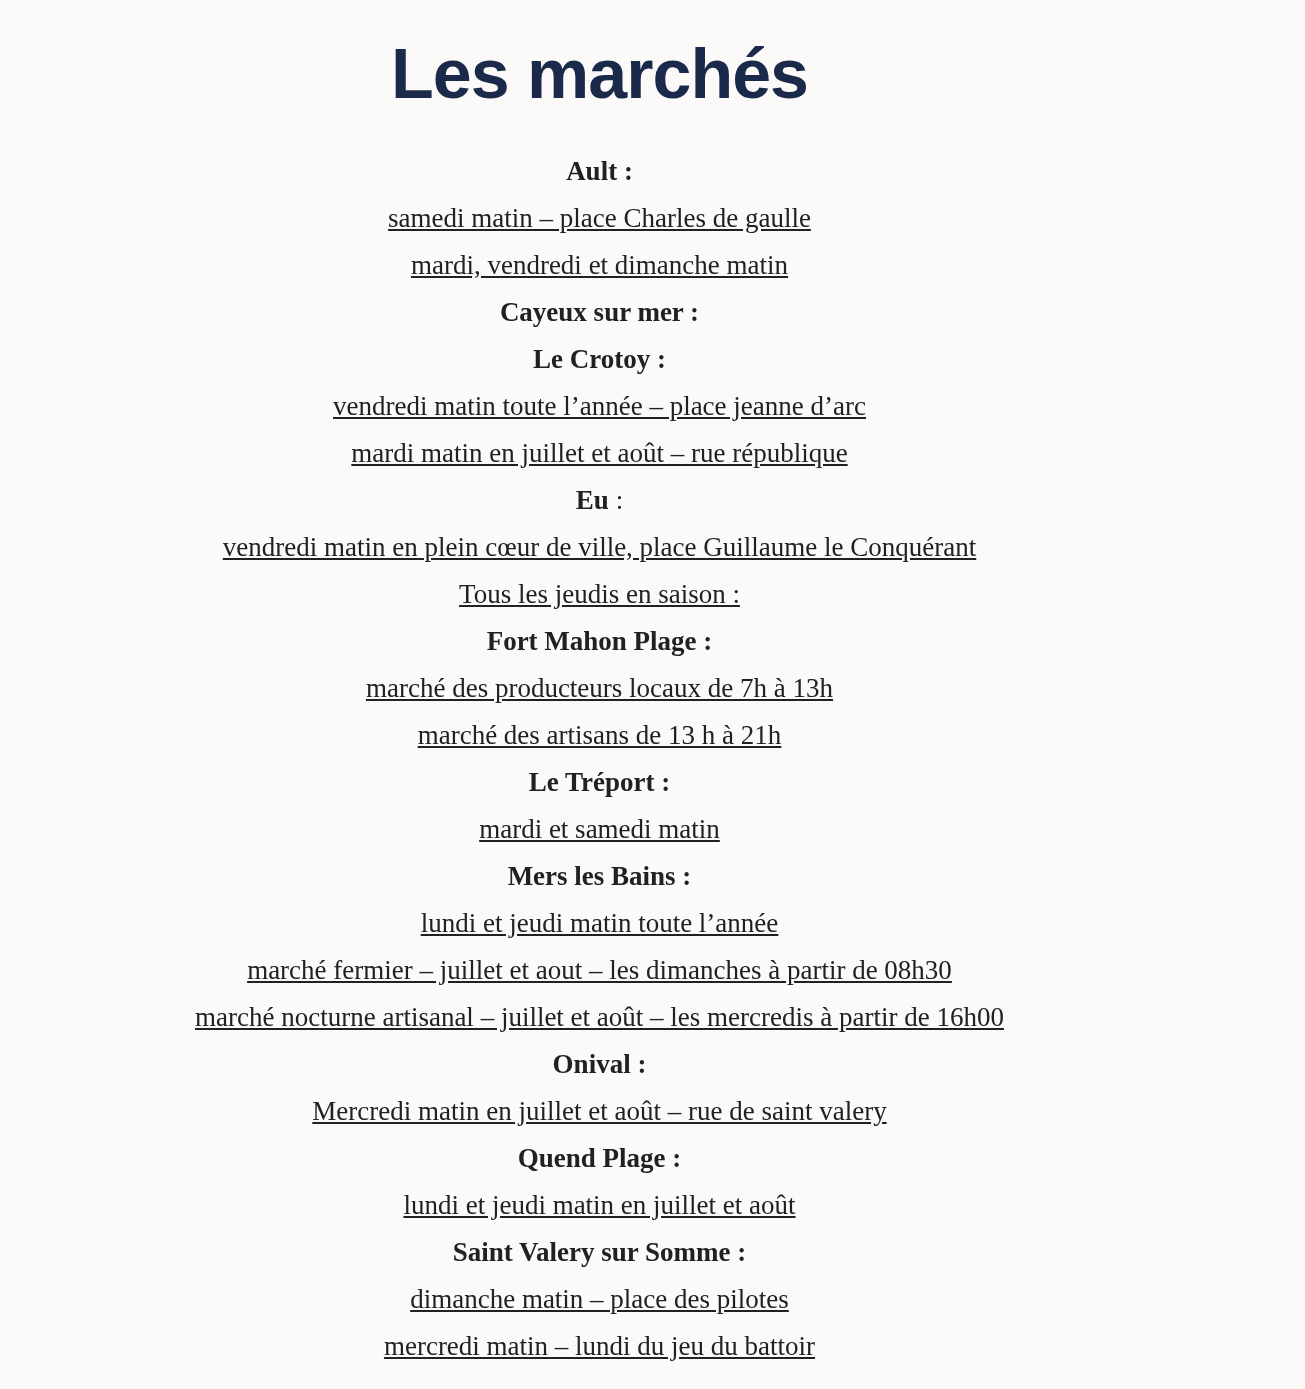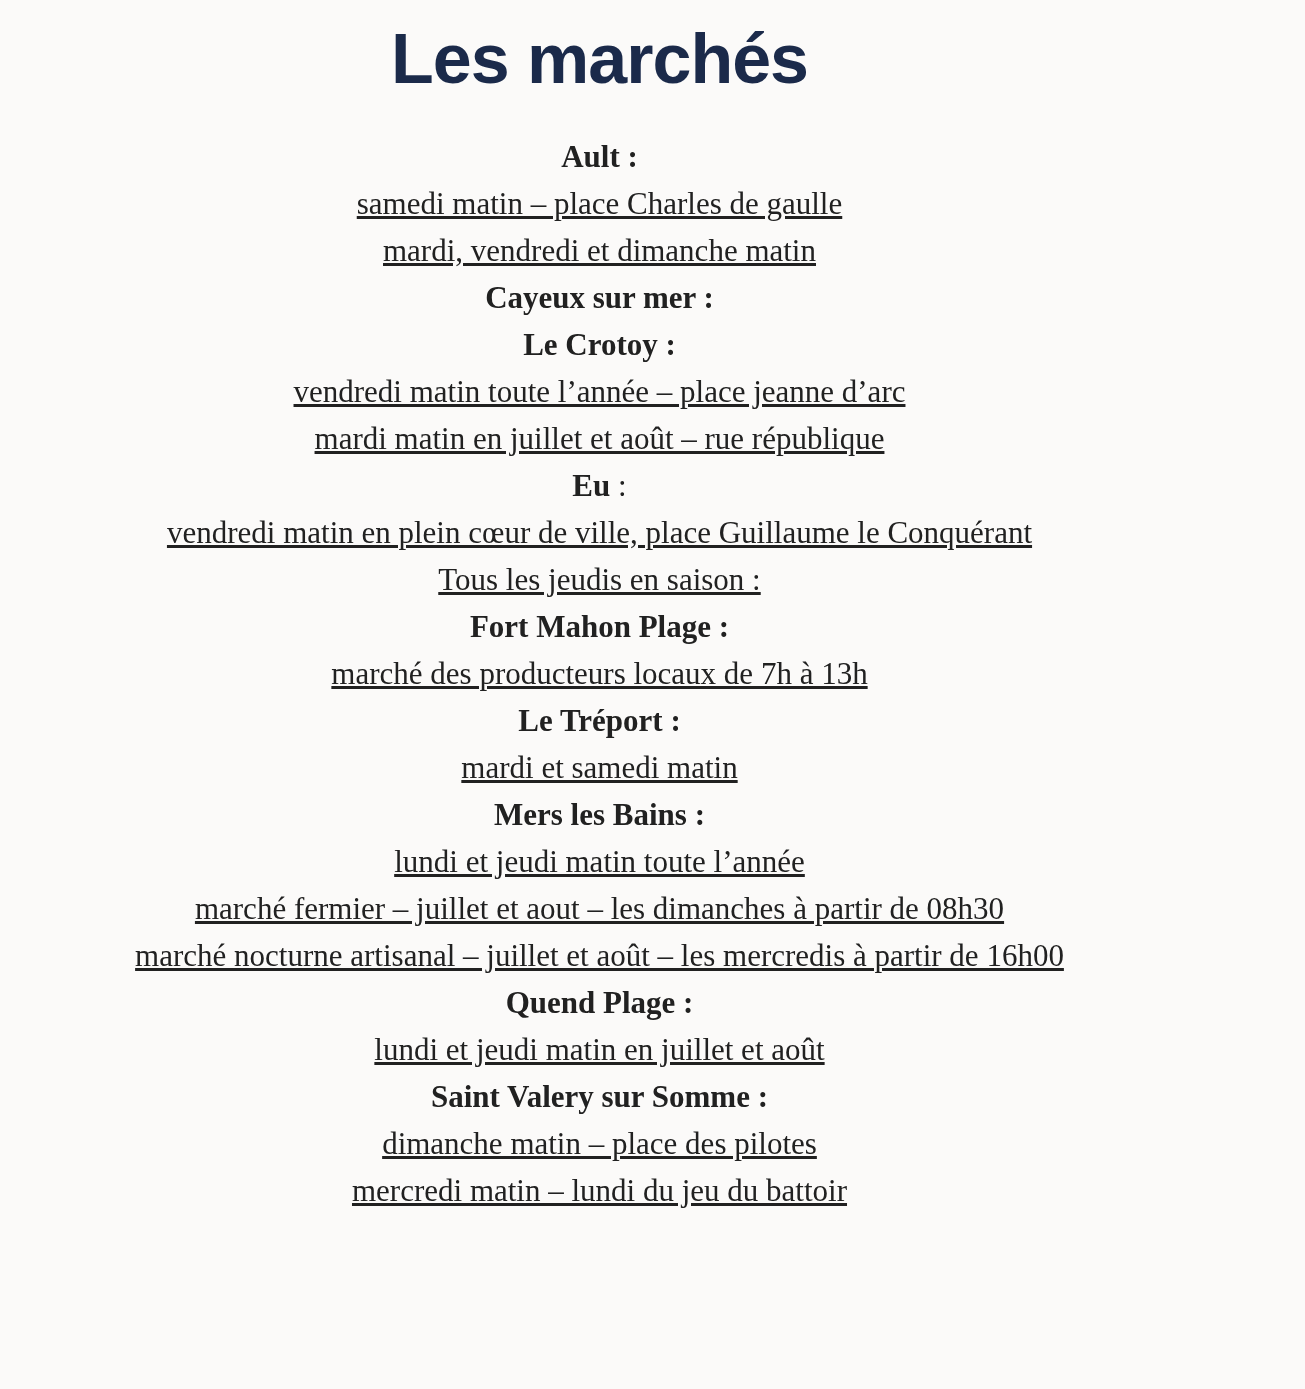--- a/index.html
+++ b/index.html
@@ -10,38 +10,38 @@
     width: 1305px;
     min-height: 1389px;
     background: #fbfaf9;
     color: #212121;
     font-family: "Liberation Serif", serif;
   }
   .page {
     width: 1199px;
     min-height: 1389px;
     box-sizing: border-box;
-    padding-top: 17px;
+    padding-top: 32px;
   }
   .page-title {
     margin: 0;
     text-align: center;
     font-family: "Liberation Sans", sans-serif;
     font-weight: 700;
     font-size: 70px;
     line-height: 1.2;
     letter-spacing: -1px;
     color: #1b2a4a;
   }
   .market-list {
     margin-top: 32px;
   }
   .line {
     text-align: center;
-    font-size: 31px;
+    font-size: 27px;
     line-height: 47px;
     white-space: pre-wrap;
   }
   .heading {
     font-weight: 400;
   }
   .heading .bold {
     font-weight: 700;
   }
   .heading .reg {
@@ -84,38 +84,44 @@
   <div class="line detail">vendredi matin en plein cœur de ville, place Guillaume le Conquérant</div>
 </section>
 
   <section class="market-section">
     <div class="line detail">Tous les jeudis en saison :</div>
 
   <div class="line heading"><span class="bold">Fort Mahon Plage :</span><span class="reg"></span></div>
 
   <div class="line detail">marché des producteurs locaux de 7h à 13h</div>
 
+  <div class="line detail">marché des artisans de 13 h à 21h</div>
 </section>
 
   <section class="market-section">
     <div class="line heading"><span class="bold">Le Tréport :</span><span class="reg"></span></div>
 
   <div class="line detail">mardi et samedi matin</div>
 </section>
 
   <section class="market-section">
     <div class="line heading"><span class="bold">Mers les Bains :</span><span class="reg"></span></div>
 
   <div class="line detail">lundi et jeudi matin toute l’année</div>
 
   <div class="line detail">marché fermier – juillet et aout – les dimanches à partir de 08h30</div>
 
   <div class="line detail">marché nocturne artisanal – juillet et août – les mercredis à partir de 16h00</div>
 </section>
 
+  <section class="market-section">
+    <div class="line heading"><span class="bold">Onival :</span><span class="reg"></span></div>
+
+  <div class="line detail">Mercredi matin en juillet et août – rue de saint valery</div>
+</section>
 
   <section class="market-section">
     <div class="line heading"><span class="bold">Quend Plage :</span><span class="reg"></span></div>
 
   <div class="line detail">lundi et jeudi matin en juillet et août</div>
 </section>
 
   <section class="market-section">
     <div class="line heading"><span class="bold">Saint Valery sur Somme :</span><span class="reg"></span></div>
 

